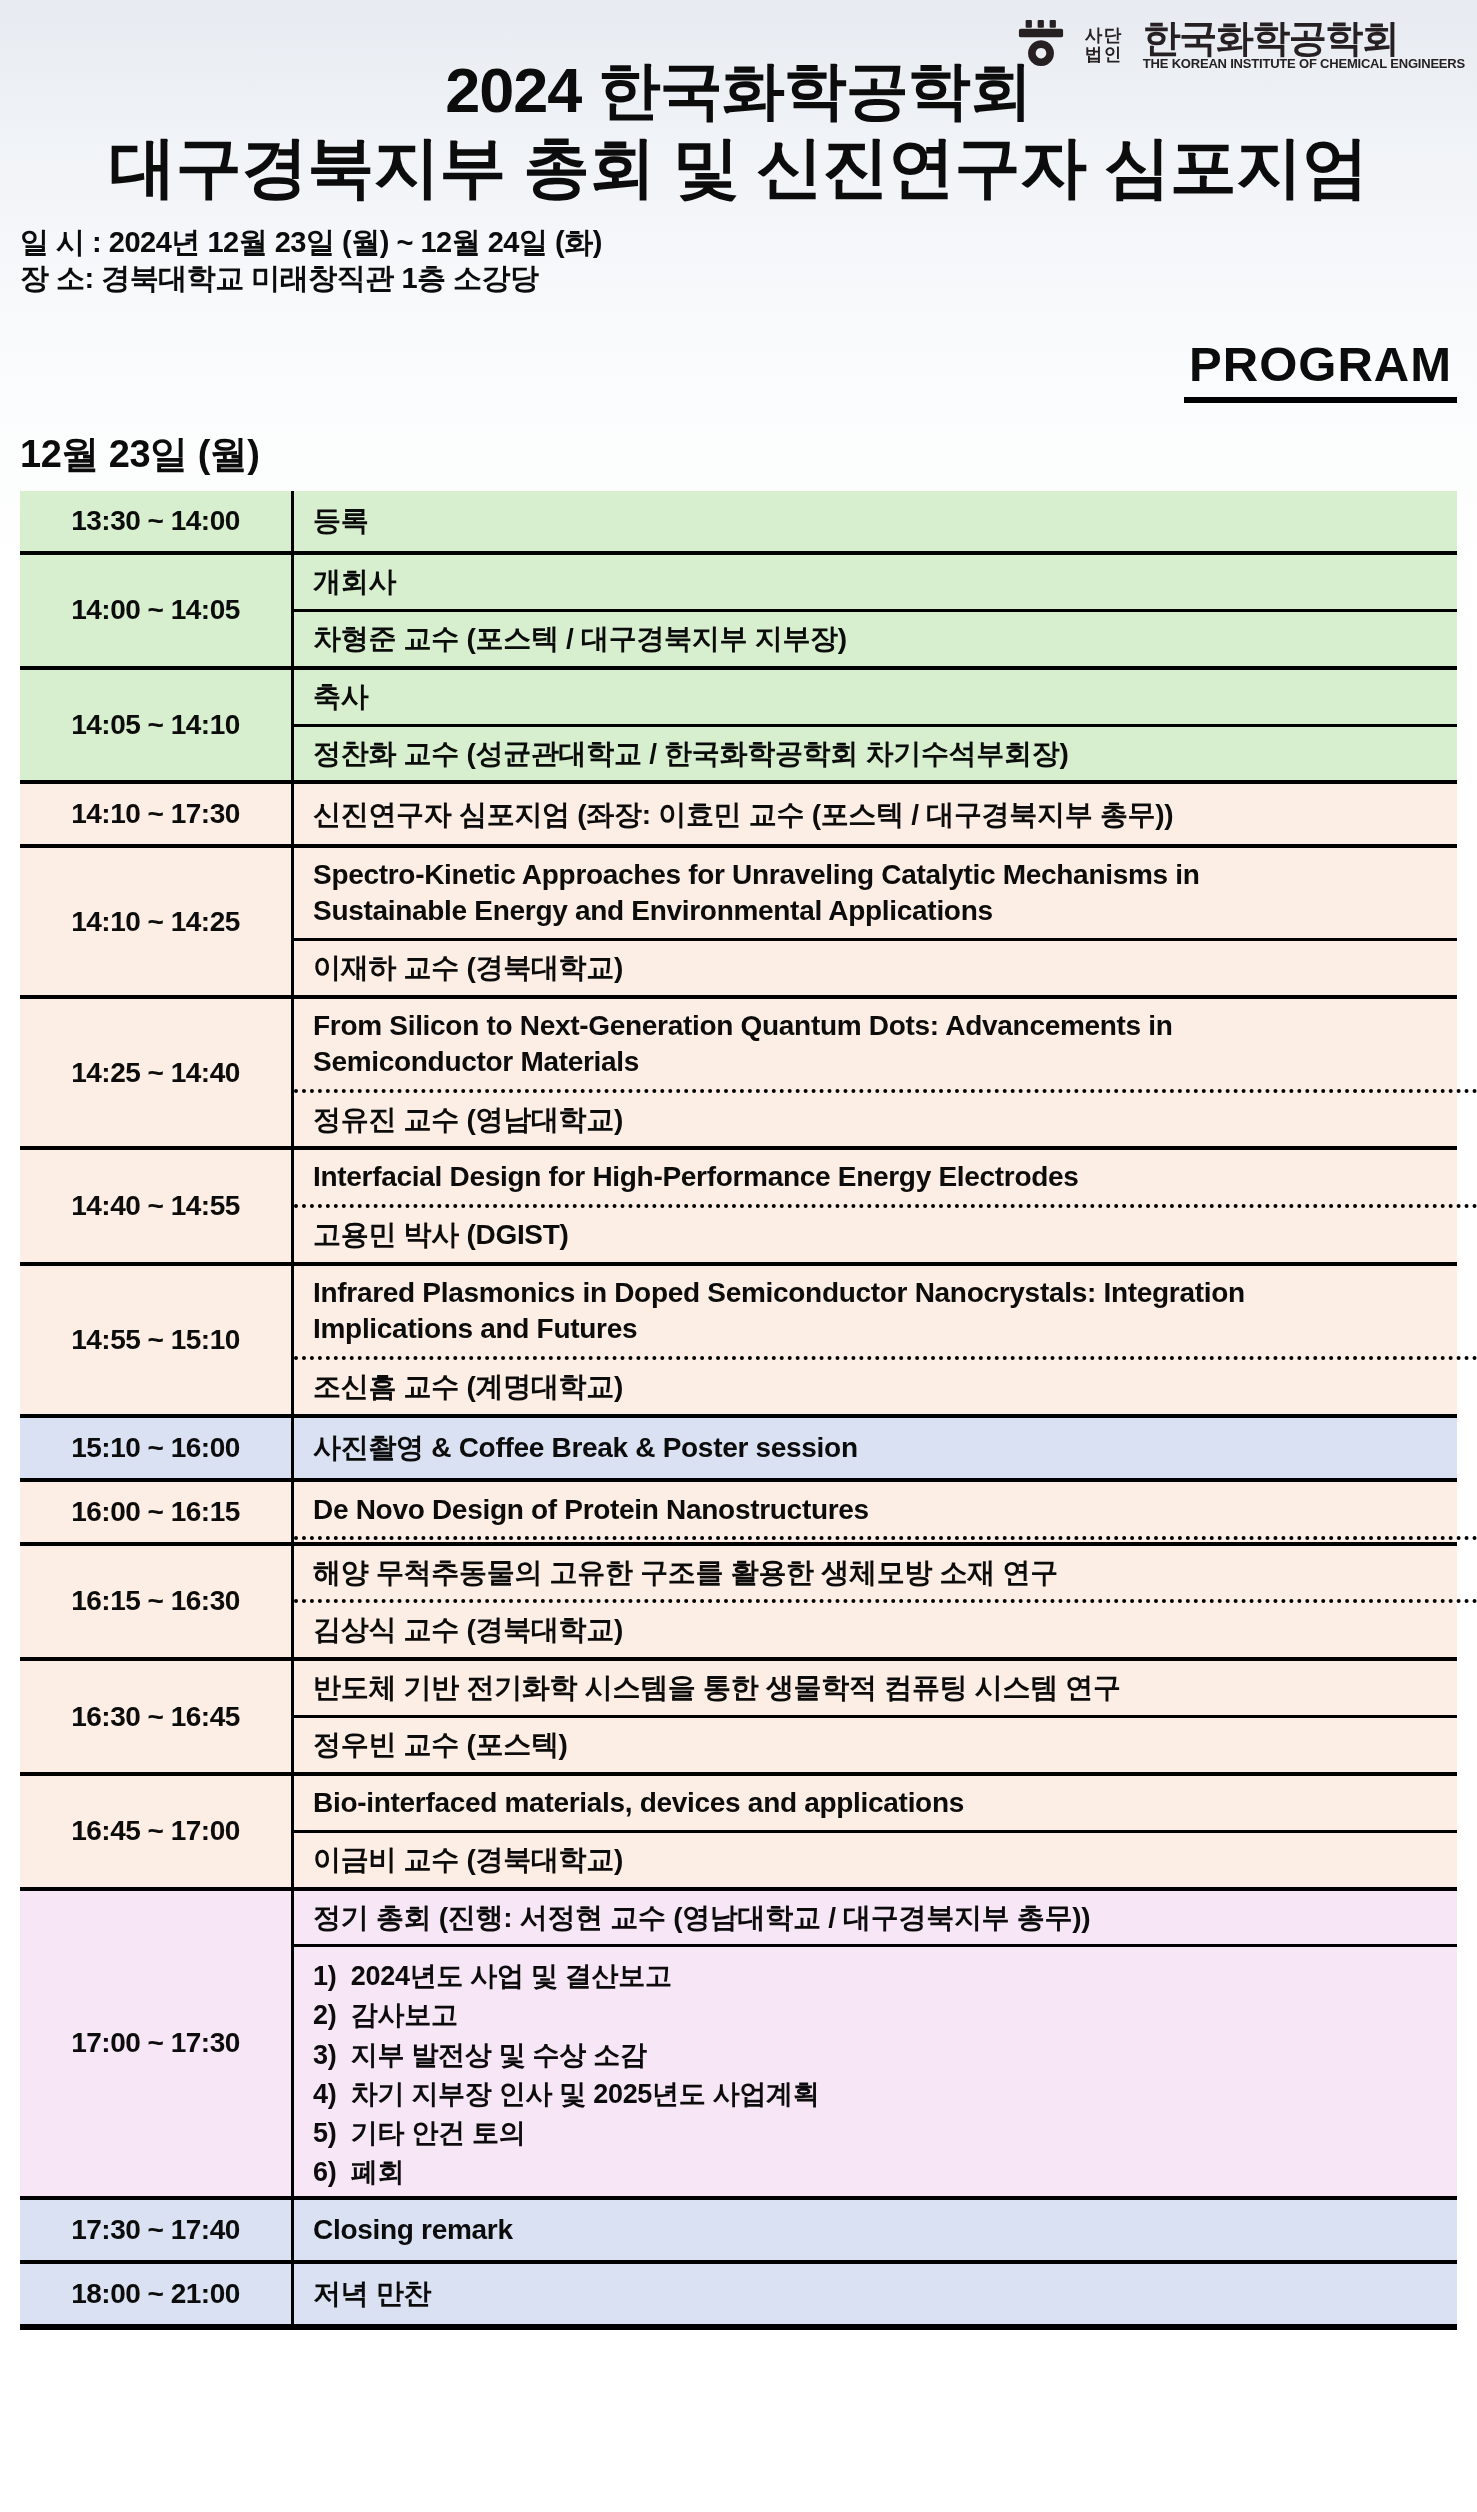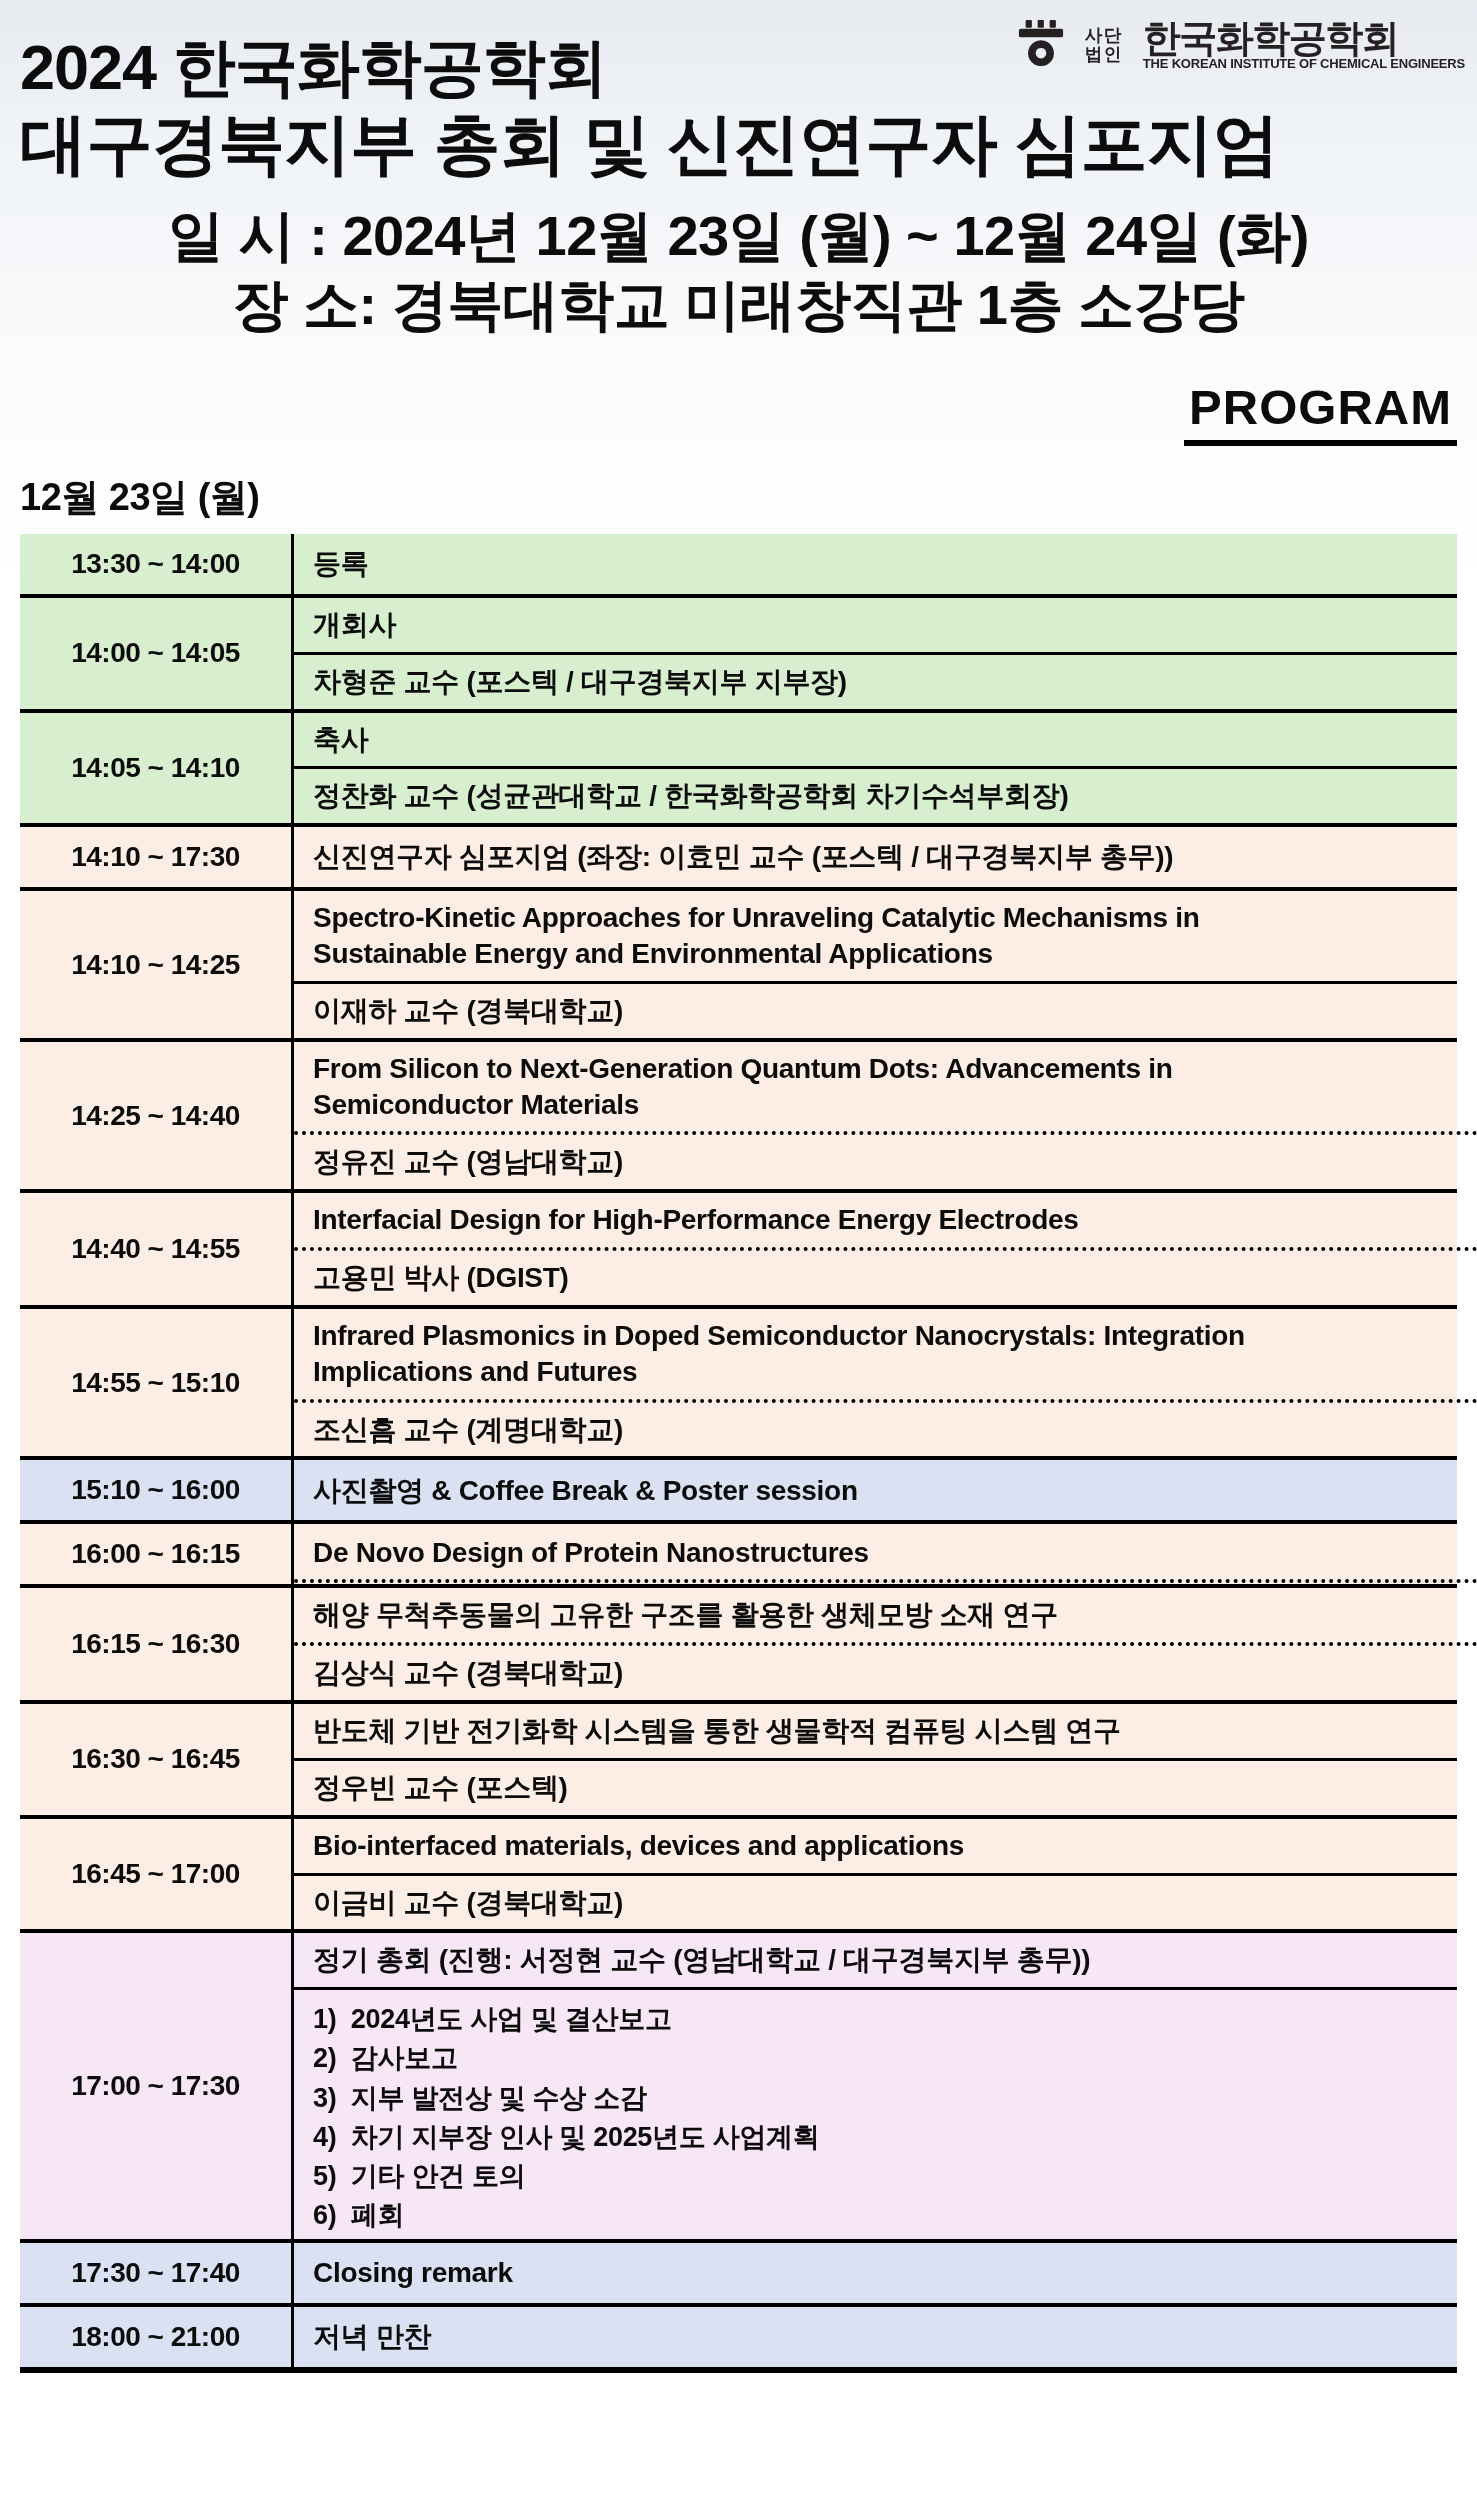--- a/index.html
+++ b/index.html
@@ -19,23 +19,23 @@
 
   
   .logo { position: absolute; top: 19px; right: 12px; display: flex; align-items: center; gap: 20px; }
   .logo-mark { width: 48px; height: 52px; flex: 0 0 auto; }
   .org-type { font-size: 17.6px; line-height: 1.1; letter-spacing: 1.5px; color: #262022; }
   .org-names { display: flex; flex-direction: column; }
   .name-ko { font-size: 38px; line-height: 1.0; letter-spacing: -1.5px; color: #262022; white-space: nowrap; }
   .name-en { font-size: 13px; line-height: 1.15; letter-spacing: -0.2px; color: #262022; white-space: nowrap; }
 
   
-  .title { padding-top: 30px; font-size: 63px; line-height: 1.18; letter-spacing: -1px; }
+  .title { text-align: center; padding-top: 53px; font-size: 63px; line-height: 1.18; letter-spacing: -1px; }
   .title .line2 { font-size: 67px; }
-  .meta { text-align: center; margin-top: 19px; font-size: 56px; line-height: 1.22; letter-spacing: -0.5px; }
+  .meta { text-align: left; margin-top: 19px; font-size: 29px; line-height: 1.22; letter-spacing: -0.5px; }
   .program { text-align: right; margin-top: 40px; }
   .program span { display: inline-block; font-size: 49px; letter-spacing: 1px; border-bottom: 6px solid #000; padding: 0 5px 5px; }
 
   .day-heading { font-size: 38px; margin-top: 26px; letter-spacing: -0.5px; }
 
   
   .schedule { margin-top: 11px; border-bottom: 6.5px solid #000; }
   .row { display: flex; align-items: stretch; }
   .row + .row { border-top: 4px solid #000; }
   .time {

